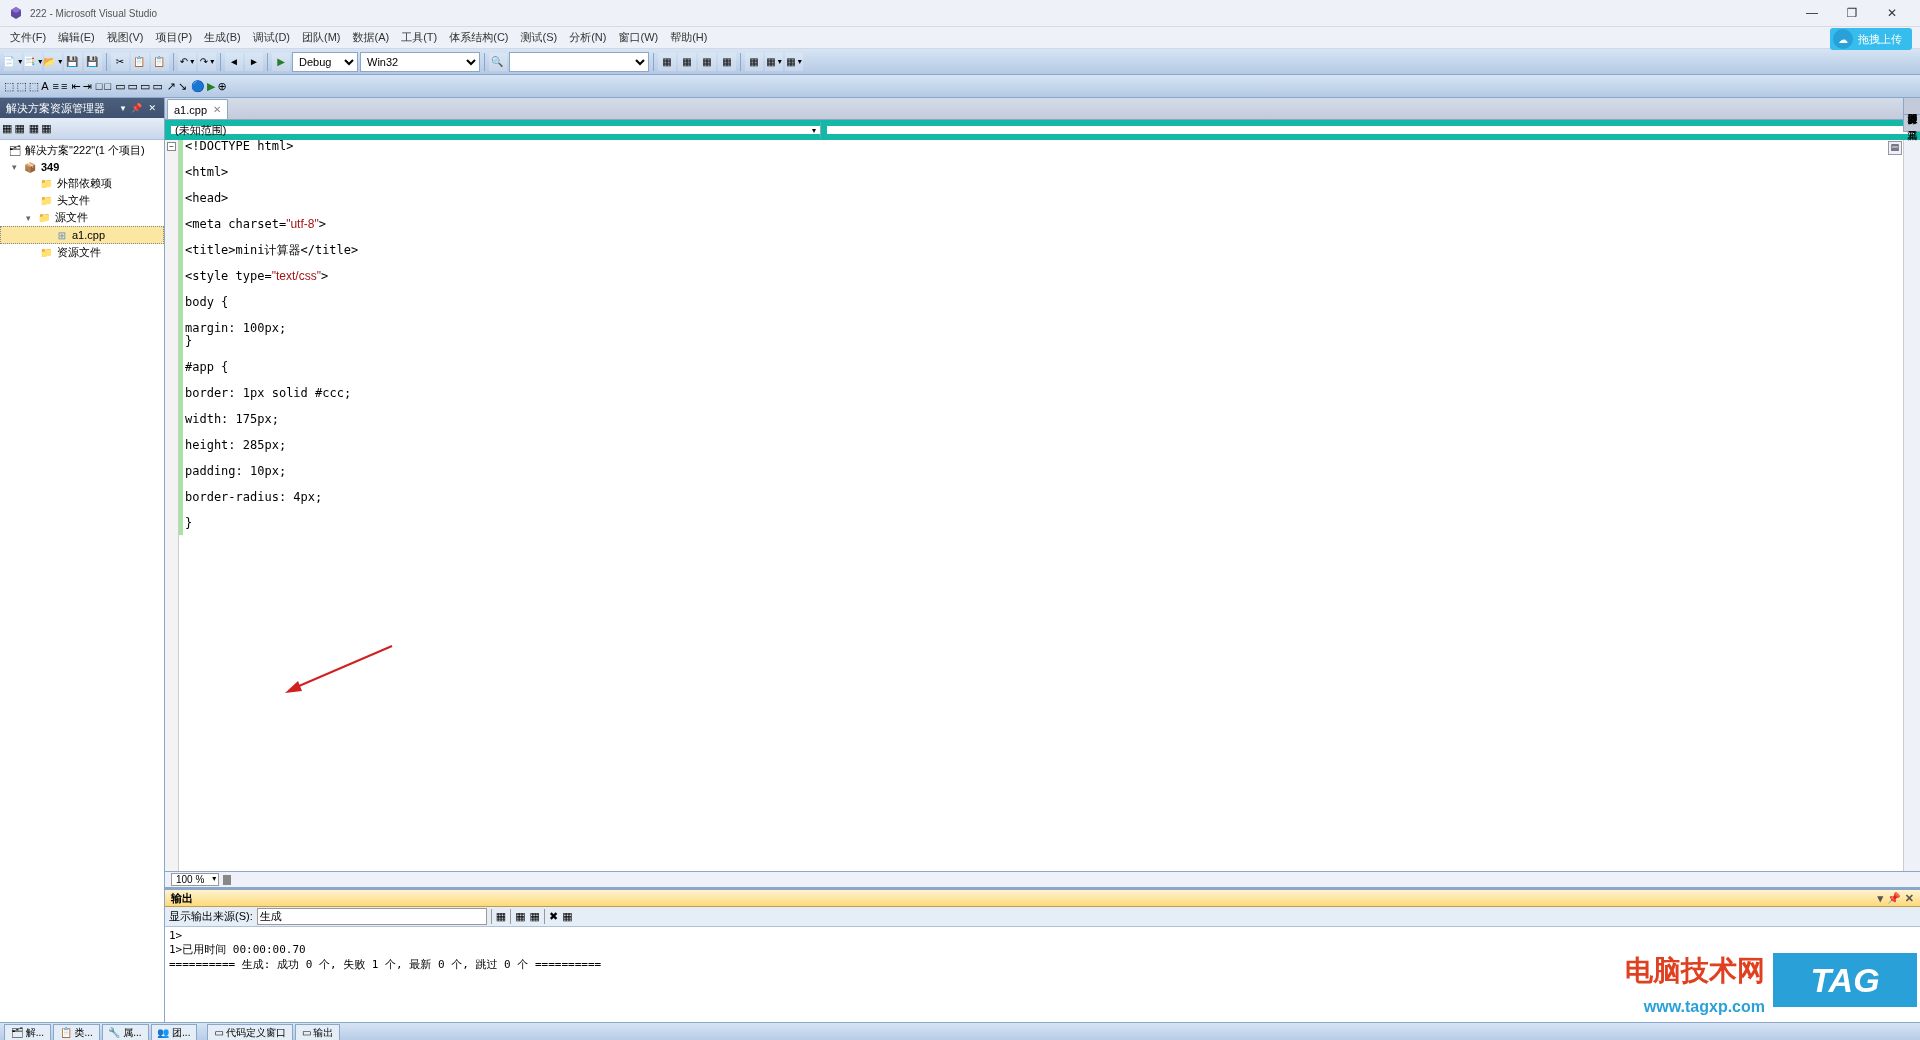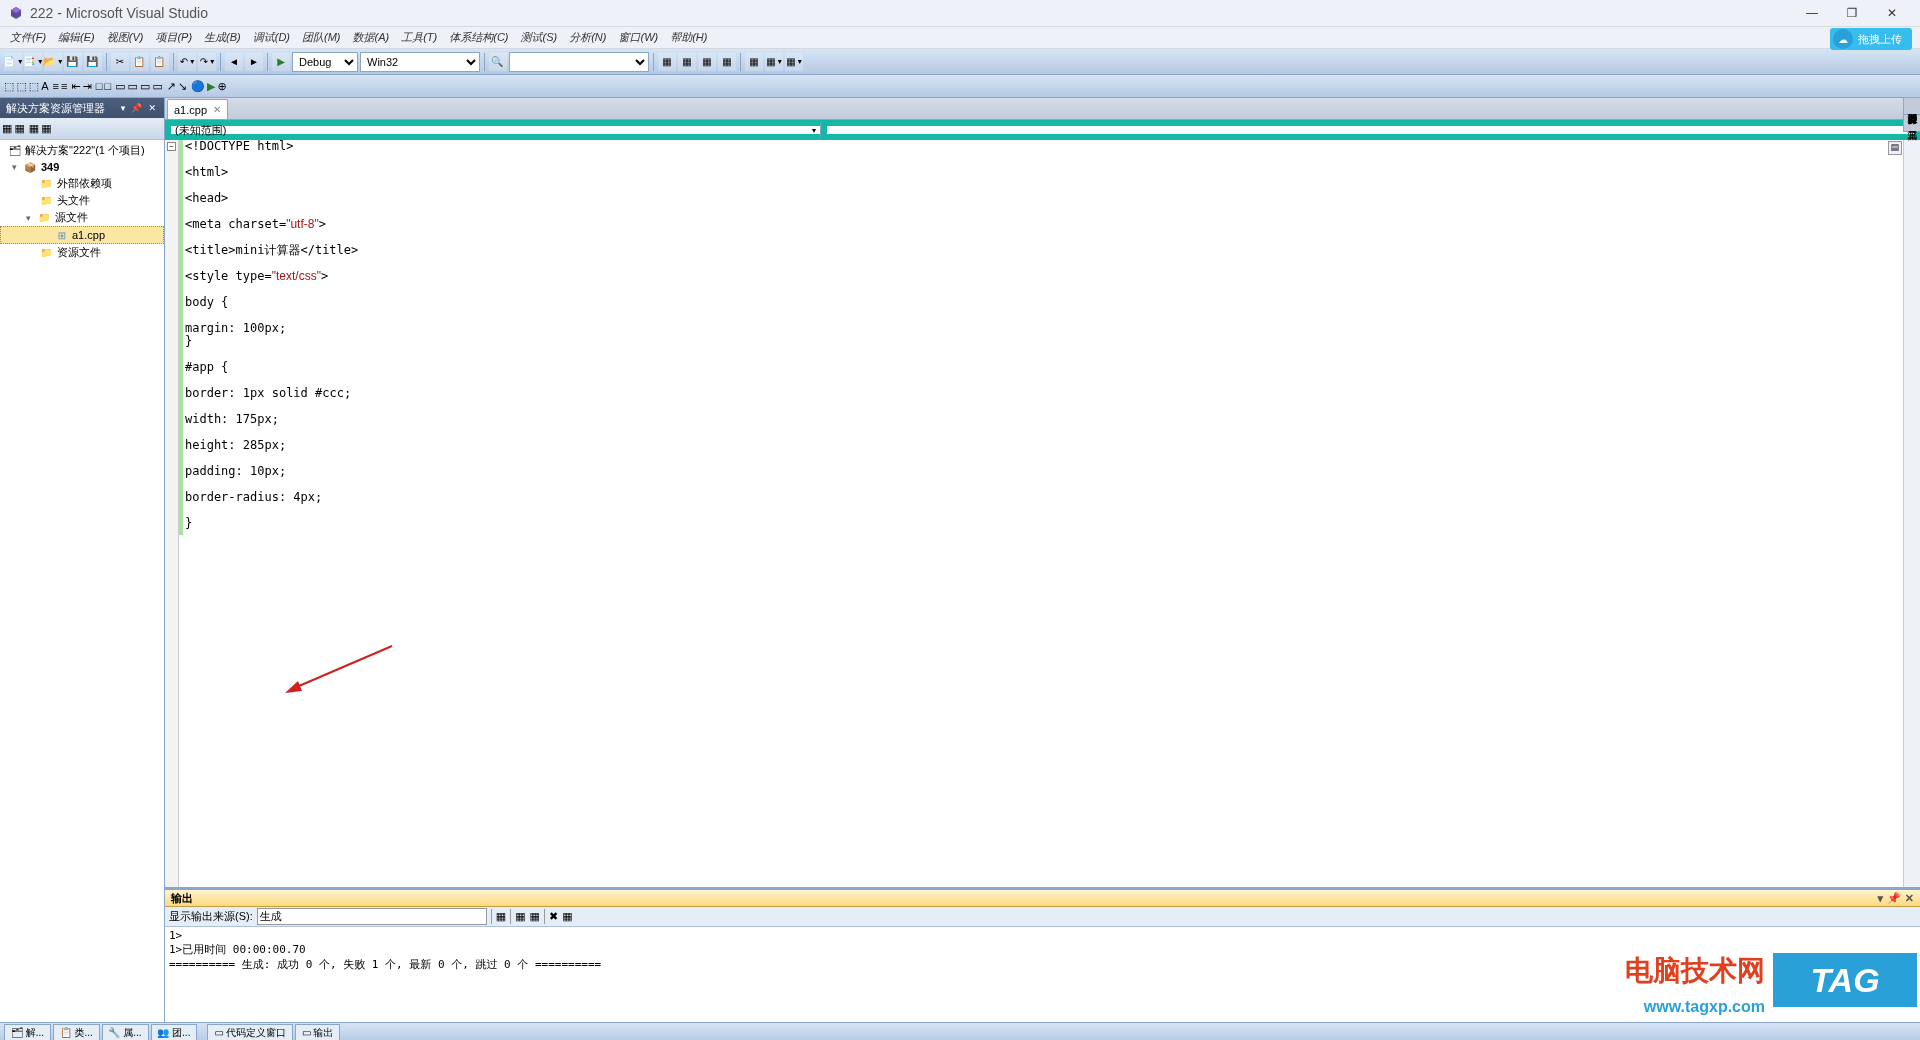--- a/index.html
+++ b/index.html
@@ -1,24 +1,24 @@
 <!DOCTYPE html>
 <html><head>
 <meta charset="utf-8">
 <style>
 * { margin: 0; padding: 0; box-sizing: border-box; font-family: "Microsoft YaHei", "Segoe UI", sans-serif; }
 body { font-size: 11px; background: #fff; overflow: hidden; }
 
 .titlebar { height: 27px; background: #eef1f7; display: flex; align-items: center; padding: 0 8px; border-bottom: 1px solid #d6dae2; }
 .titlebar .vs-logo { width: 16px; height: 16px; margin-right: 6px; }
-.titlebar .title { font-size: 14px; color: #555; }
+.titlebar .title { font-size: 10px; color: #555; }
 .titlebar .win-controls { margin-left: auto; display: flex; gap: 0; }
 .titlebar .win-controls div { width: 40px; height: 22px; display: flex; align-items: center; justify-content: center; font-size: 12px; color: #333; cursor: pointer; }
 
-.menubar { height: 22px; background: #eef1f7; display: flex; align-items: center; padding: 0 4px; border-bottom: 1px solid #d4d8e2; font-style: italic; }
+.menubar { height: 22px; background: #eef1f7; display: flex; align-items: center; padding: 0 4px; border-bottom: 1px solid #d4d8e2; }
 .menubar .menu-item { padding: 2px 6px; font-size: 11px; color: #333; cursor: pointer; }
 
 .cloud-btn { position: absolute; right: 8px; top: 28px; height: 22px; background: #36bdee; color: #fff; border-radius: 3px; padding: 0 10px 0 28px; font-size: 11px; display: flex; align-items: center; cursor: pointer; }
 .cloud-btn .cloud-icon { width: 20px; height: 20px; background: #2aa0d8; border-radius: 50%; display: flex; align-items: center; justify-content: center; position: absolute; left: 3px; top: 1px; color:#fff; font-size:10px;}
 
 .toolbar-row { height: 26px; background: linear-gradient(#d6e5f5, #b5c9e4); border-bottom: 1px solid #8aa6c9; display: flex; align-items: center; padding: 0 4px; gap: 2px; }
 .toolbar-row .tb-btn { width: 18px; height: 18px; background: rgba(255,255,255,0.2); border: 1px solid transparent; display: flex; align-items: center; justify-content: center; font-size: 10px; cursor: pointer; }
 .toolbar-row .sep { width: 1px; height: 18px; background: #8aa6c9; margin: 0 2px; }
 .toolbar-row .combo { height: 20px; background: #fff; border: 1px solid #8aa6c9; font-size: 11px; padding: 0 2px; }
 .chevron-down::after { content: "▾"; font-size: 8px; margin-left: 2px; }
@@ -299,20 +299,24 @@
 
 padding: 10px;
 
 border-radius: 4px;
 
 }
 </div>
       <div class="nav-btn-small">▤</div>
       <div class="code-scrollbar"></div>
     </div>
+    <div class="zoom-bar">
+      <span class="zoom-val">100 %</span>
+      <span class="zoom-slider"></span>
+    </div>
 
     <div class="output-panel" style="height:135px;">
       <div class="output-header">
         <span>输出</span>
         <div class="hdr-btns">
           <span>▾</span>
           <span>📌</span>
           <span>✕</span>
         </div>
       </div>

